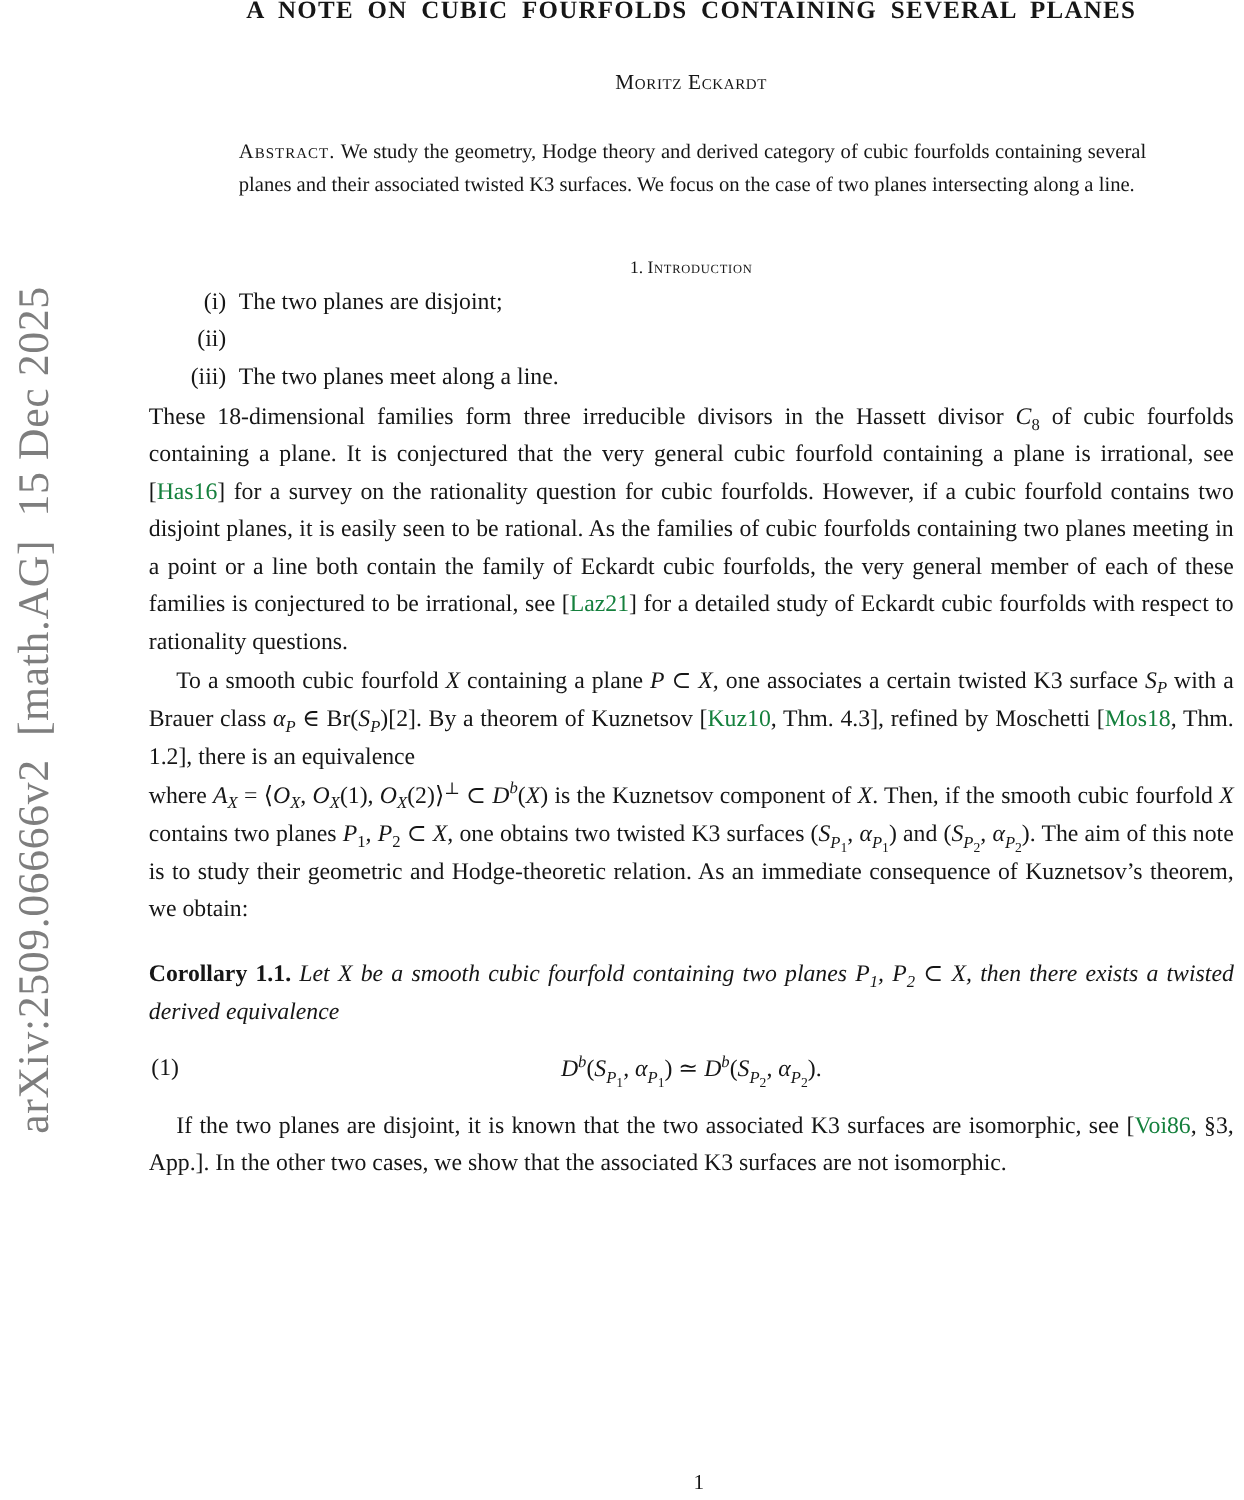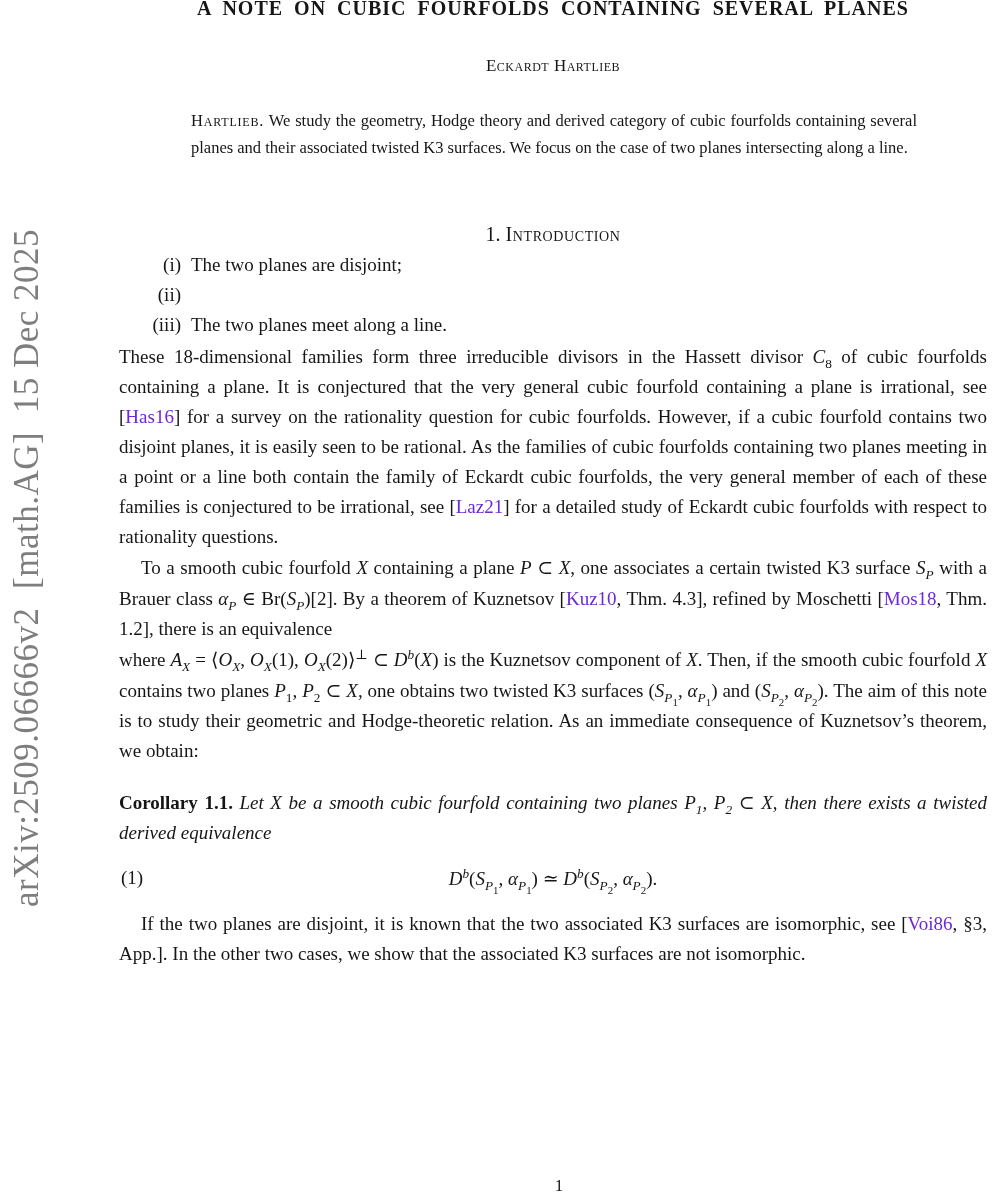--- a/index.html
+++ b/index.html
@@ -53,23 +53,23 @@
     font-size: 16.5px;
     line-height: 27px;
     text-align: justify;
   }
   .abstract .abs-label {
     font-variant: small-caps;
     letter-spacing: 0.8px;
   }
 
   .section-heading {
-    margin-top: 62px;
+    margin-top: 46px;
     text-align: center;
-    font-size: 20px;
+    font-size: 14px;
   }
   .section-heading .sc {
     font-variant: small-caps;
     letter-spacing: 0.6px;
   }
 
   p.body-par {
     margin: 0;
     font-size: 19px;
     line-height: 30px;
@@ -112,35 +112,35 @@
     top: 1176px;
     text-align: center;
     font-size: 17px;
   }
 
   
   i, .it { font-style: italic; }
   sub, sup { font-size: 70%; line-height: 0; }
   sub sub { font-size: 82%; }
   .sym { font-family: "DejaVu Serif", "DejaVu Sans", serif; font-style: normal; }
-  .cite { color: #6d28d9; }
+  .cite { color: #15803d; }
 </style>
 </head>
 <body>
 
 <div class="stamp">arXiv:2509.06666v2  [math.AG]  15 Dec 2025</div>
 
 <div class="col">
 
   <div class="title">A NOTE ON CUBIC FOURFOLDS CONTAINING SEVERAL PLANES</div>
 
-  <div class="author">Eckardt Hartlieb</div>
+  <div class="author">Moritz Eckardt</div>
 
   <div class="abstract">
-    <span class="abs-label">Hartlieb.</span>
+    <span class="abs-label">Abstract.</span>
     <span>We study the geometry, Hodge theory and derived category of cubic fourfolds containing several planes and their associated twisted K3 surfaces. We focus on the case of two planes intersecting along a line.</span>
   </div>
 
   <div class="section-heading">
     <span>1.</span>
     <span class="sc">Introduction</span>
   </div>
 
 
   <div class="case-list">

